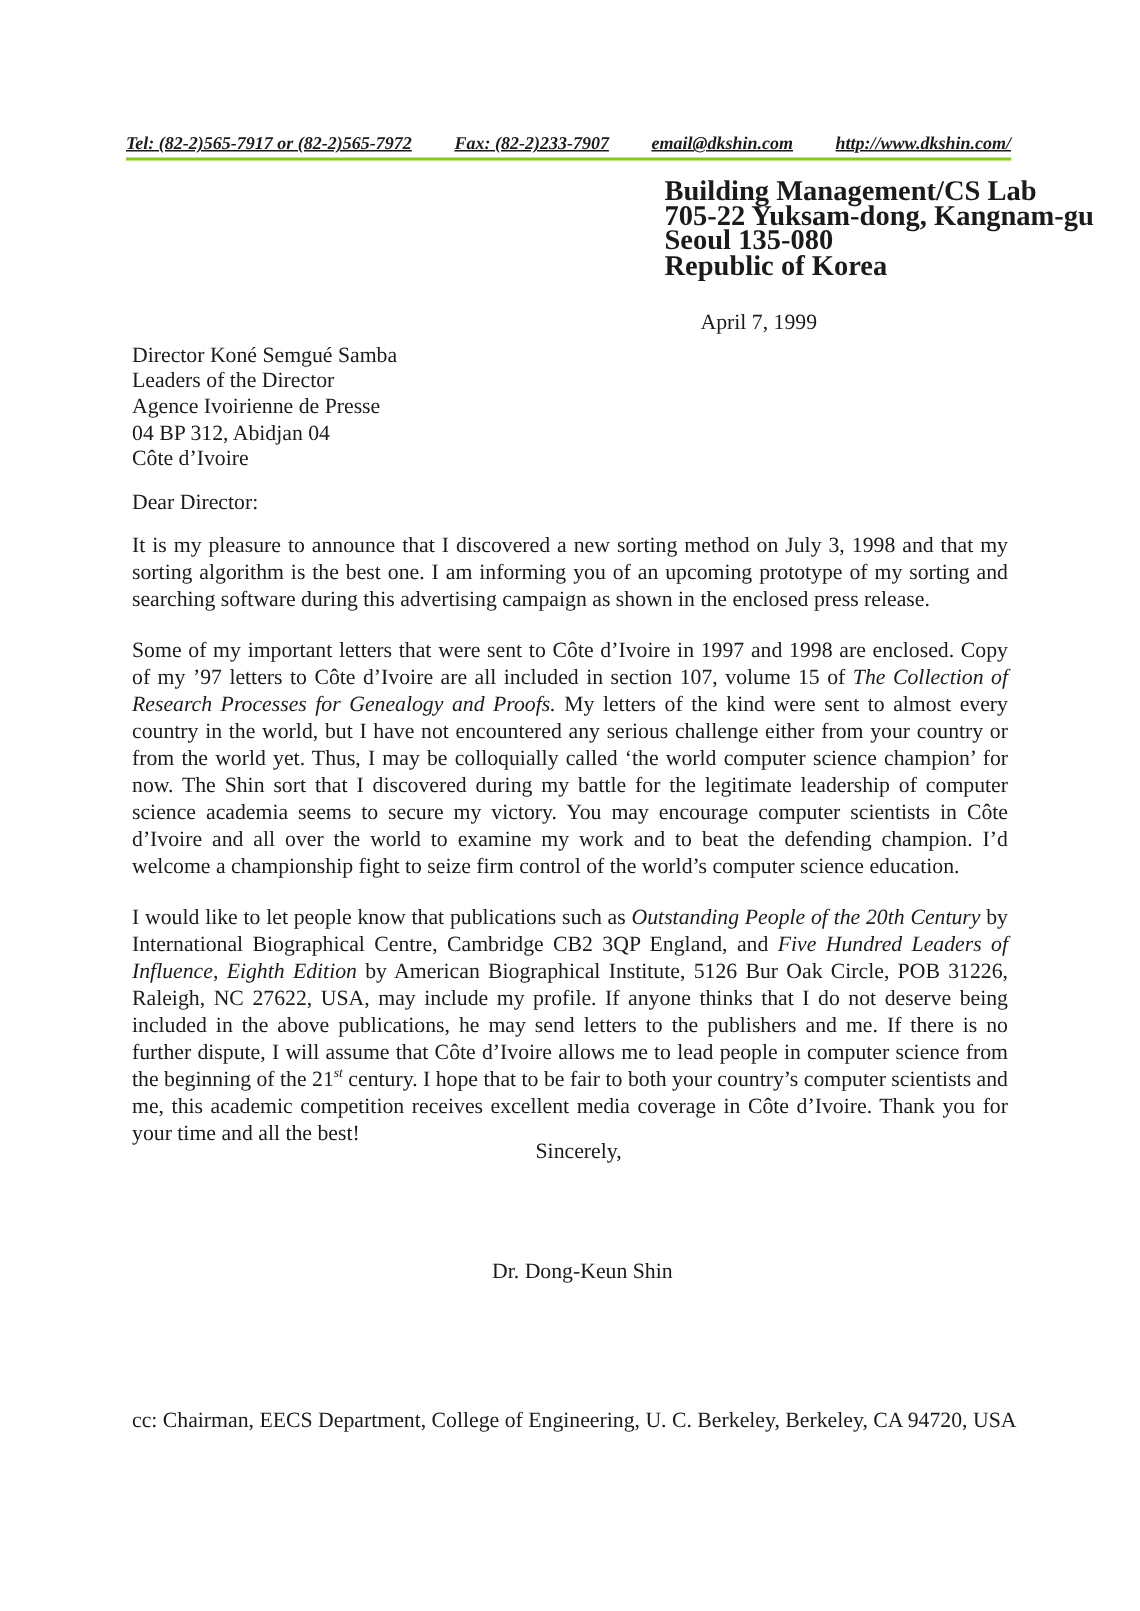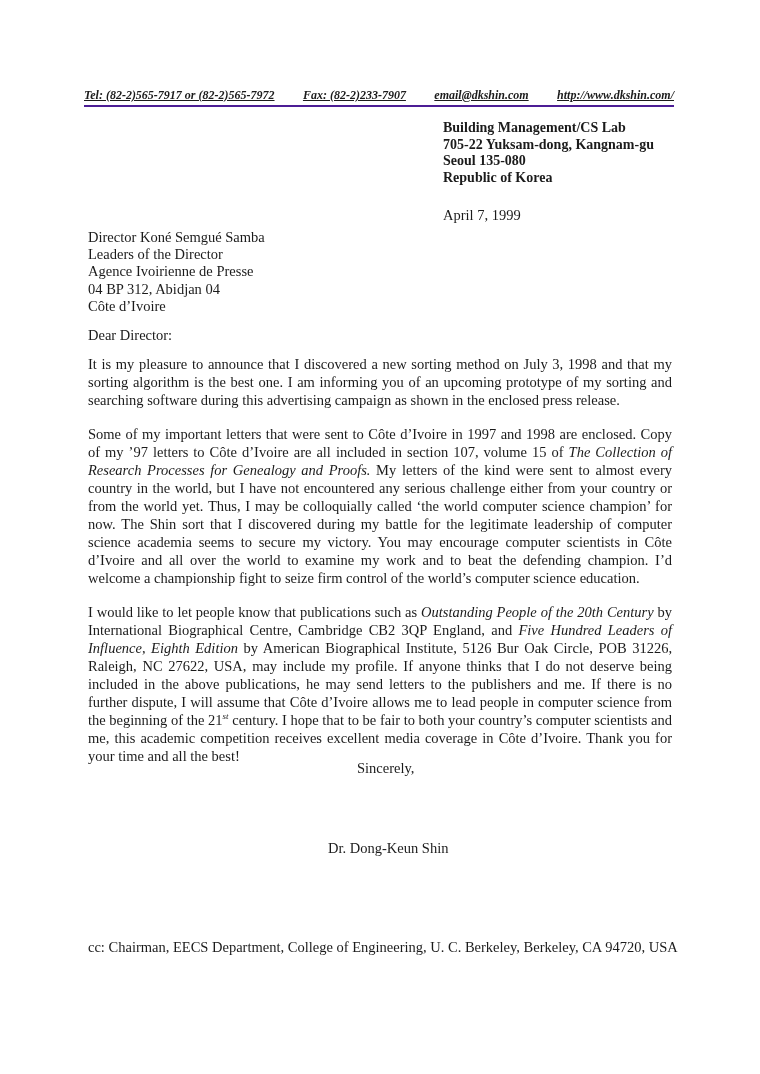--- a/index.html
+++ b/index.html
@@ -19,38 +19,38 @@
   .contact-rule {
     position: absolute;
     left: 84px;
     top: 88px;
     width: 590px;
     display: flex;
     justify-content: space-between;
     font-size: 12px;
     font-weight: bold;
     font-style: italic;
-    border-bottom: 2px solid #4c1d95;
+    border-bottom: 2px solid #84cc16;
     padding-bottom: 2px;
     white-space: nowrap;
   }
   .contact-rule span {
     text-decoration: underline;
   }
   .sender {
     position: absolute;
     left: 443px;
     top: 120px;
     font-weight: bold;
-    font-size: 14px;
+    font-size: 19px;
     line-height: 16.5px;
   }
   .date {
     position: absolute;
-    left: 443px;
+    left: 467px;
     top: 207px;
     font-size: 14.5px;
   }
   .recipient {
     position: absolute;
     left: 88px;
     top: 229px;
     font-size: 14.5px;
     line-height: 17.2px;
   }

